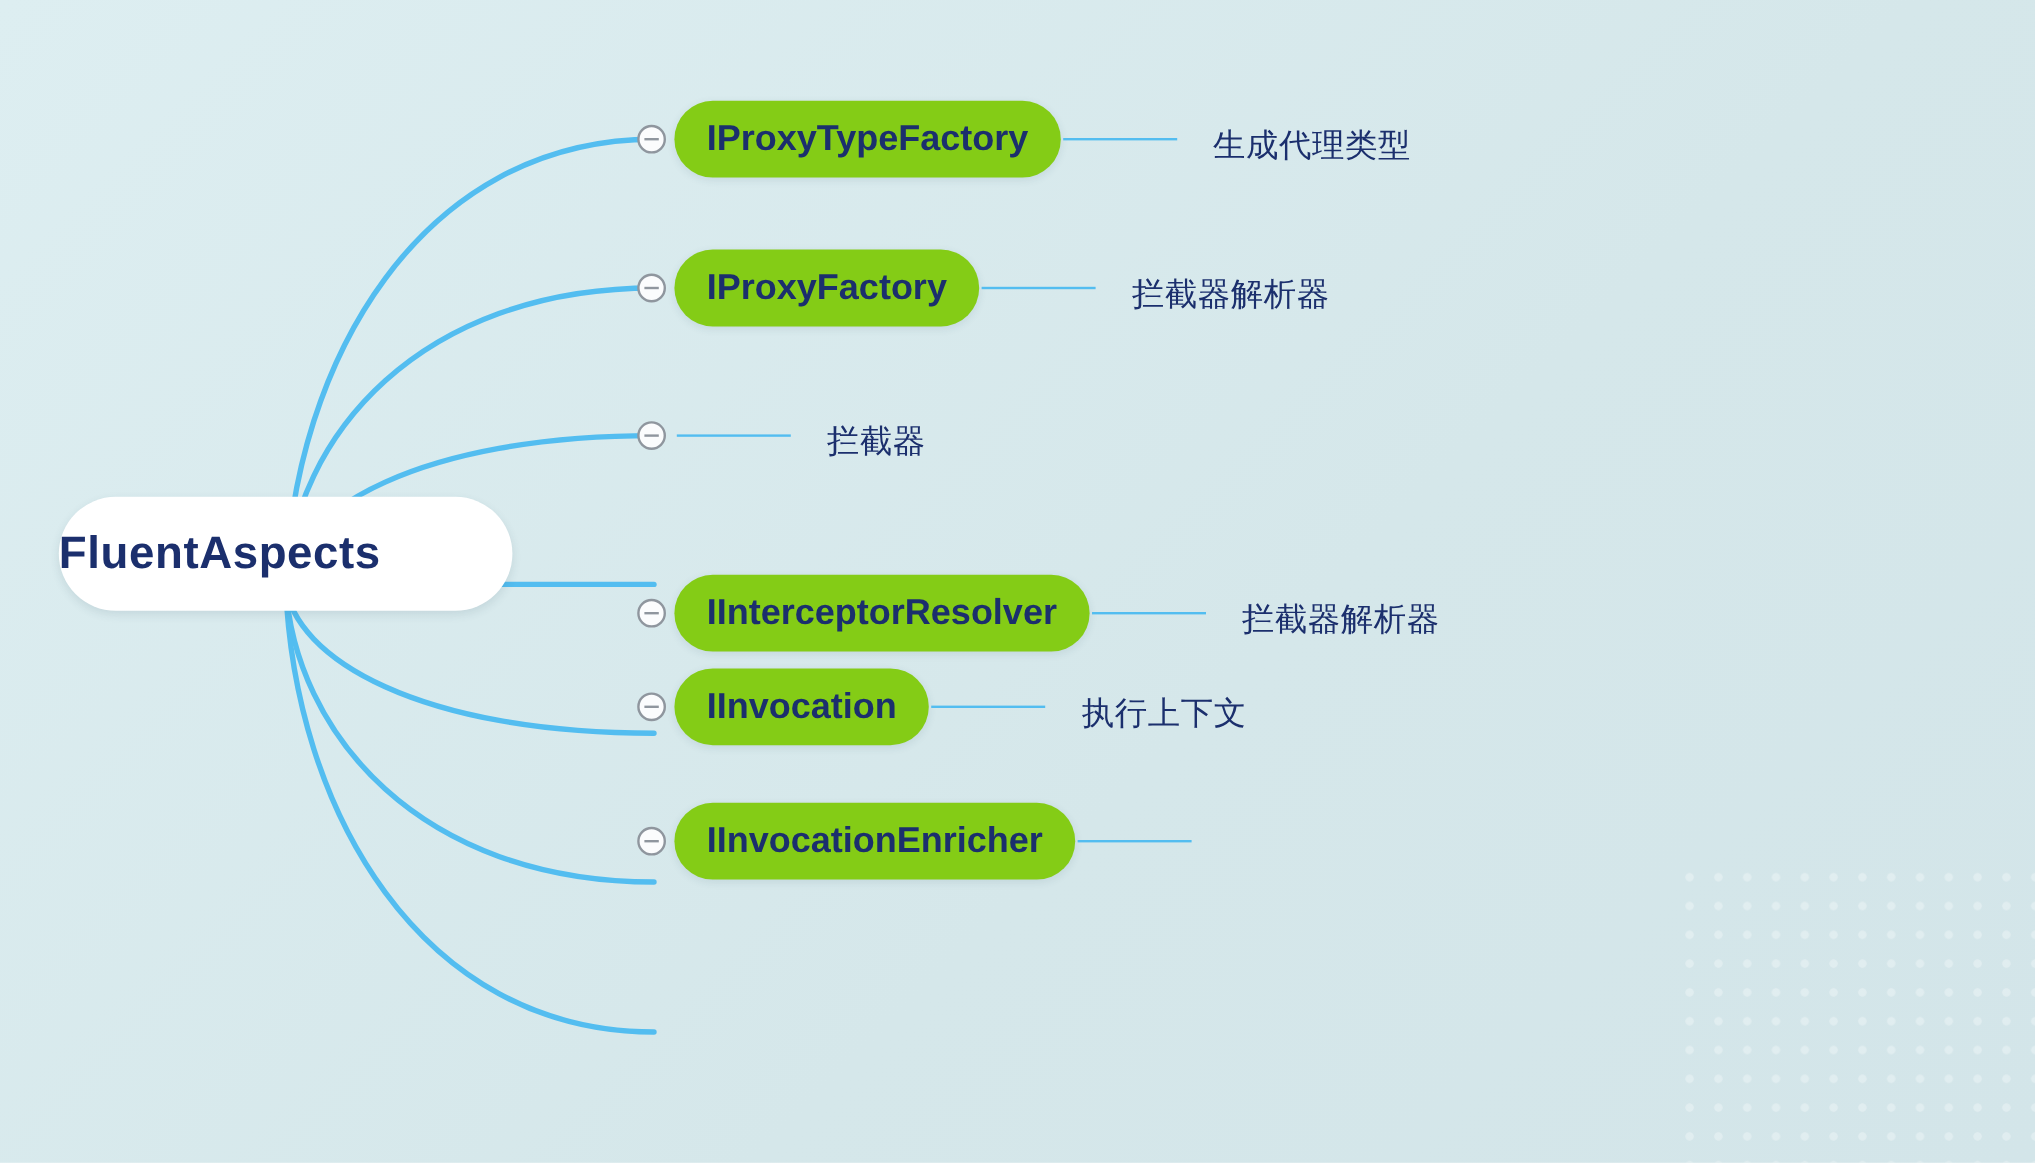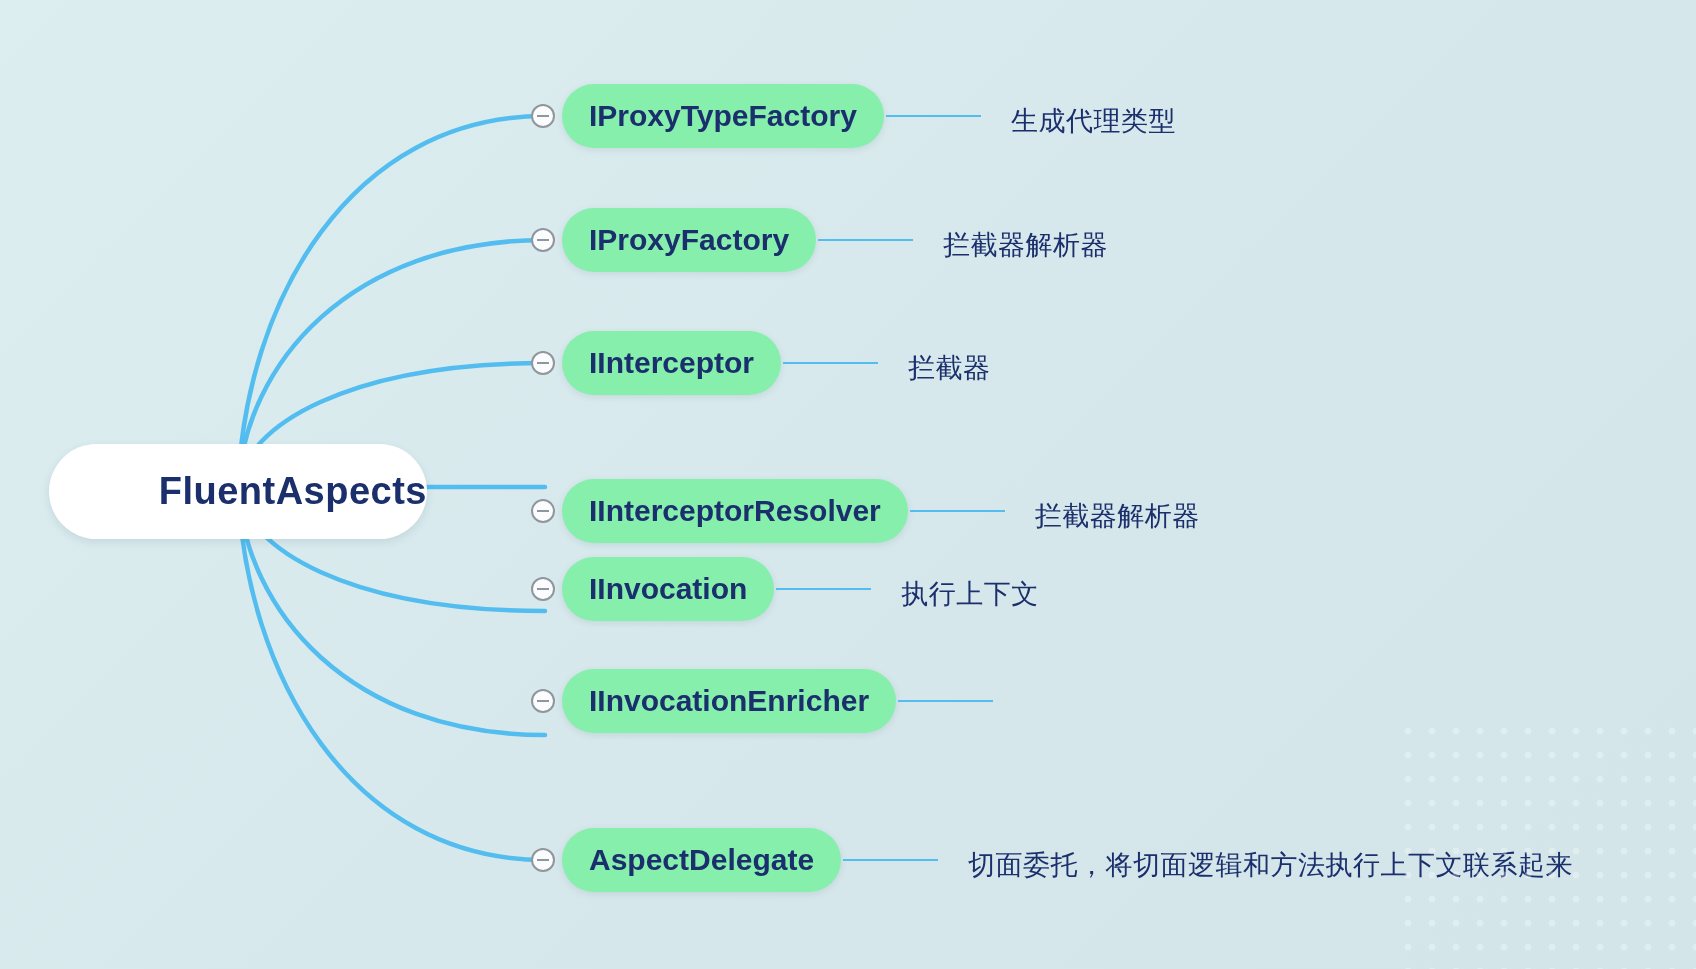--- a/index.html
+++ b/index.html
@@ -14,42 +14,42 @@
     background:linear-gradient(135deg,#ddeef1 0%,#d5e7ea 60%,#d3e5e9 100%);
     font-family:"Liberation Sans","DejaVu Sans",sans-serif;
     overflow:hidden;position:relative;
     color:var(--ink);
   }
   .canvas{position:absolute;inset:0;}
   svg.branches{position:absolute;left:0;top:0;pointer-events:none;}
   svg.branches path{fill:none;stroke:var(--branch);stroke-width:4.5;stroke-linecap:round;}
 
   .root-topic{
-    position:absolute;left:49px;top:444px;width:378px;height:95px;
+    position:absolute;left:49px;top:414px;width:378px;height:95px;
     background:#ffffff;border-radius:48px;
-    display:flex;align-items:center;justify-content:flex-end;
+    display:flex;align-items:center;justify-content:flex-start;
     font-size:38px;font-weight:bold;letter-spacing:.5px;
     box-shadow:0 3px 8px rgba(40,70,90,.12);
     cursor:pointer;
   }
 
   .row{
     position:absolute;left:531px;height:64px;
     display:flex;align-items:center;white-space:nowrap;
   }
   .collapse-icon{
     width:24px;height:24px;border-radius:50%;
     border:2px solid var(--icon-gray);background:#fbfcfd;
     display:flex;align-items:center;justify-content:center;
     margin-right:7px;flex:0 0 auto;cursor:pointer;
     box-sizing:border-box;
   }
   .collapse-icon .bar{width:12px;height:2px;background:var(--icon-gray);display:block;}
   .topic-pill{
-    height:64px;border-radius:32px;background:#86efac;
+    height:64px;border-radius:32px;background:#84cc16;
     display:flex;align-items:center;padding:0 27px;
     font-size:30px;font-weight:bold;
     box-shadow:0 2px 7px rgba(40,70,90,.11);
     cursor:pointer;
   }
   .link-line{
     width:95px;height:2px;background:var(--branch);
     margin-left:2px;margin-right:30px;flex:0 0 auto;
   }
   .note-text{
@@ -101,23 +101,20 @@
       <span>IProxyFactory</span>
     </div>
     <span class="link-line"></span>
     <span class="note-text">拦截器解析器</span>
   </div>
 
   <div class="row" style="top:331px">
     <span class="collapse-icon">
         <span class="bar"></span>
       </span>
-    <div class="topic-pill">
-      <span>IInterceptor</span>
-    </div>
     <span class="link-line"></span>
     <span class="note-text">拦截器</span>
   </div>
 
   <div class="row" style="top:479px">
     <span class="collapse-icon">
         <span class="bar"></span>
       </span>
     <div class="topic-pill">
       <span>IInterceptorResolver</span>
@@ -140,25 +137,15 @@
   <div class="row" style="top:669px">
     <span class="collapse-icon">
         <span class="bar"></span>
       </span>
     <div class="topic-pill">
       <span>IInvocationEnricher</span>
     </div>
     <span class="link-line"></span>
   </div>
 
-  <div class="row" style="top:828px">
-    <span class="collapse-icon">
-        <span class="bar"></span>
-      </span>
-    <div class="topic-pill">
-      <span>AspectDelegate</span>
-    </div>
-    <span class="link-line"></span>
-    <span class="note-text">切面委托，将切面逻辑和方法执行上下文联系起来</span>
-  </div>
 
   <div class="dot-pattern"></div>
 </div>
 
 </body></html>

